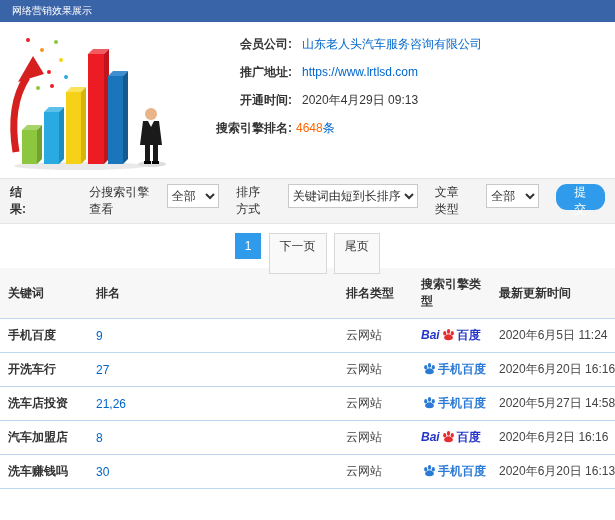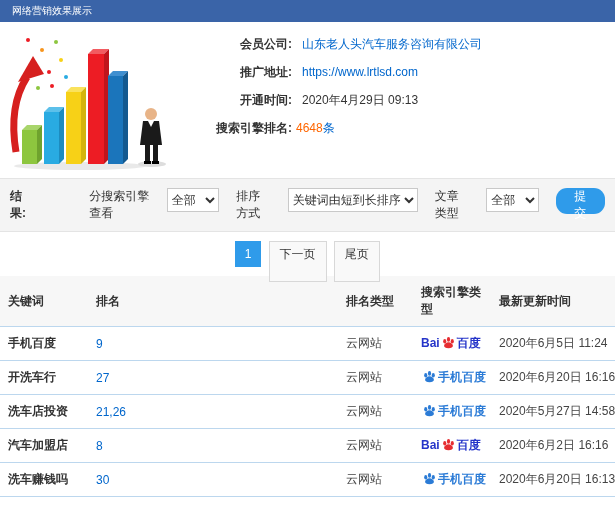--- a/index.html
+++ b/index.html
@@ -11,38 +11,38 @@
   .info-panel{display:flex;background:#fff;height:156px;}
   .chart-art{width:182px;height:150px;flex:none}
   .info-rows{padding-top:8px}
   .info-row{display:flex;align-items:center;height:28px;font-size:12px}
   .info-label{width:110px;text-align:right;font-weight:bold;color:#333;flex:none}
   .info-value{margin-left:10px}
   a.info-value{color:var(--link-blue,#0066cc);text-decoration:none}
   .rank-num{margin-left:4px;color:var(--highlight-orange,#ff6600)}
   .rank-unit{color:var(--link-blue,#0066cc)}
 
-  .filter-bar{height:54px;background:#f4f4f4;border-top:1px solid #e4e4e4;border-bottom:1px solid #e4e4e4;display:flex;align-items:center;padding:0 10px;font-size:12px}
+  .filter-bar{height:46px;background:#f4f4f4;border-top:1px solid #e4e4e4;border-bottom:1px solid #e4e4e4;display:flex;align-items:center;padding:0 10px;font-size:12px}
   .result-label{font-weight:bold}
   .filter-controls{display:flex;align-items:flex-start;gap:17px;margin-left:56px}
   select{height:24px;font-size:12px;border:1px solid #c9c9c9;background:#fff;color:#333}
   .sel-engine{width:72px}.sel-sort{width:136px}.sel-type{width:72px}
   .submit-btn{height:26px;padding:0 16px;background:var(--accent-blue,#2f9bea);color:#fff;border:none;border-radius:11px;font-size:12px;cursor:pointer}
 
   .pagination{background:#fff;height:44px;padding-top:9px;text-align:center;font-size:12px}
   .page-current{display:inline-block;min-width:26px;height:26px;line-height:26px;background:var(--accent-blue,#2f9bea);color:#fff;margin:0 2px;text-align:center}
   .page-btn{display:inline-block;height:41px;line-height:24px;padding:0 10px;border:1px solid #d8d8d8;background:#f9f9f9;color:#333;margin:0 2px;cursor:pointer}
 
   table{width:100%;border-collapse:collapse;font-size:12px;background:#fff;table-layout:fixed}
   th{font-weight:bold;color:#333;text-align:left;padding:8px;background:#f7f7f7;border-bottom:1px solid var(--row-border,#a9cbe8)}
   td{padding:8px;border-bottom:1px solid var(--row-border,#bcd7ee);color:#444;white-space:nowrap;overflow:hidden}
   .c-kw{font-weight:bold;color:#333}
   .c-rank{color:var(--link-blue,#0066cc)}
   .paw{width:13px;height:13px;vertical-align:-2px;margin:0 2px}
-  .bd-bai{color:var(--baidu-blue,#2534c9);font-weight:bold}
+  .bd-bai{color:var(--baidu-blue,#2534c9);font-style:italic;font-weight:bold}
   .bd-du{color:var(--baidu-blue,#2534c9);font-weight:bold}
   .engine-mbaidu{color:var(--mbaidu-blue,#2b7bd6);font-weight:bold}
 </style>
 </head>
 <body>
 
 <div class="topbar">
   <span>网络营销效果展示</span>
 </div>
 

